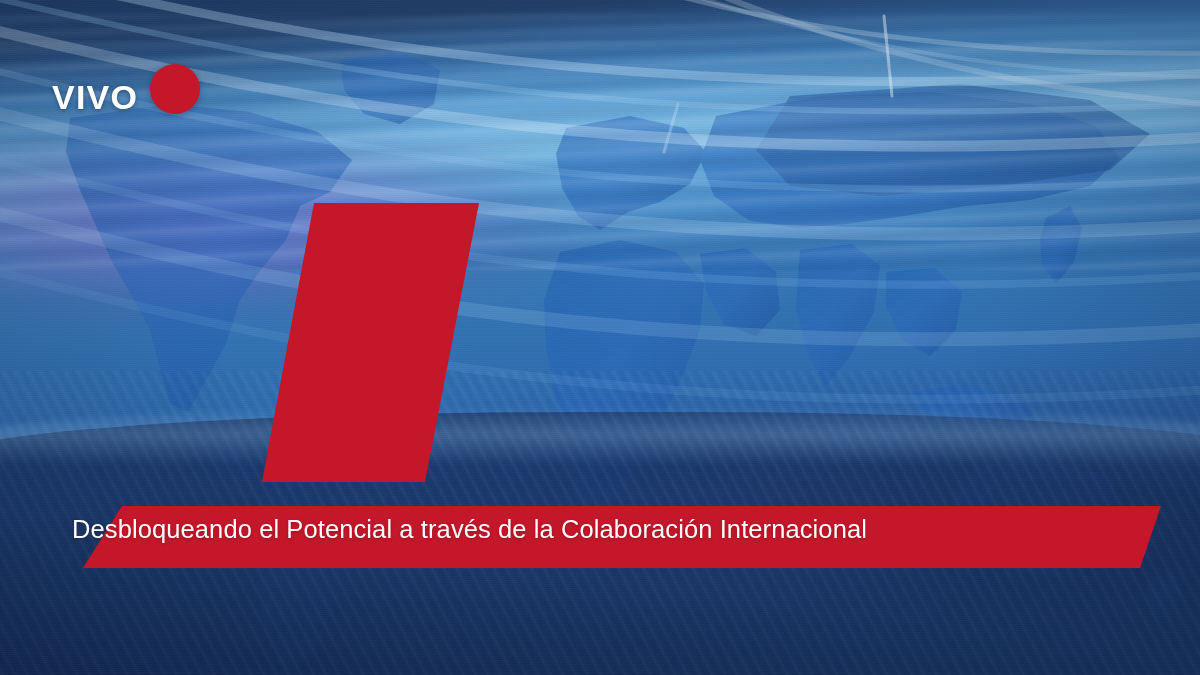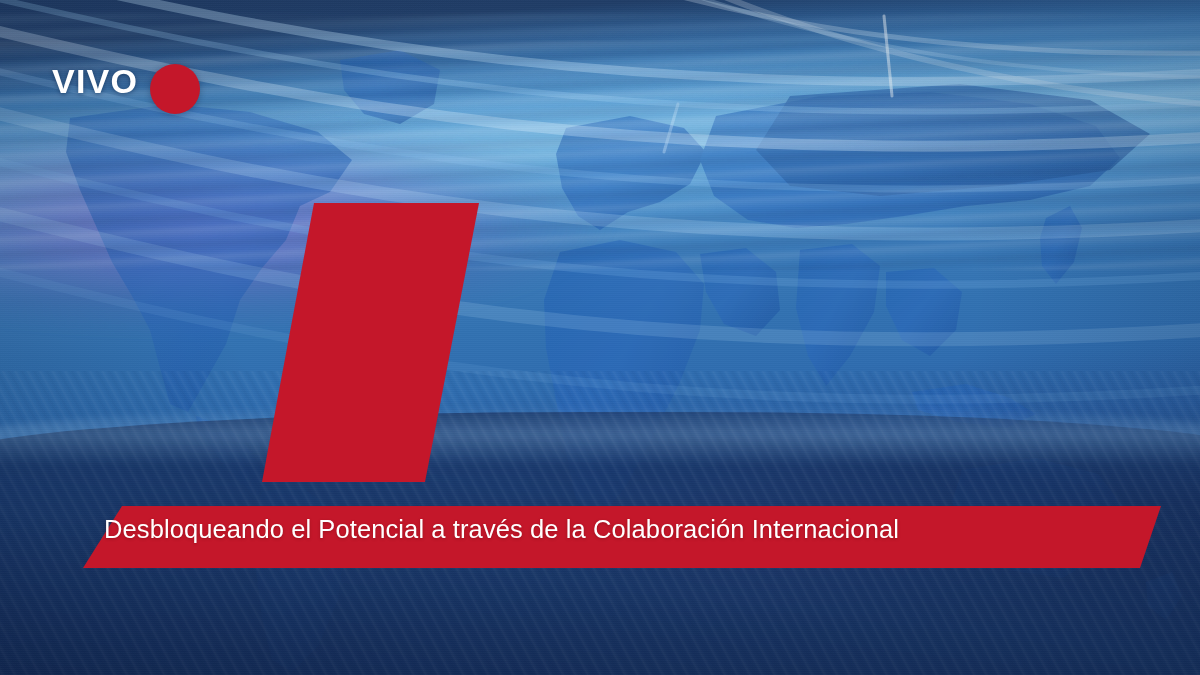--- a/index.html
+++ b/index.html
@@ -115,21 +115,21 @@
     position:absolute; inset:0;
     background:repeating-linear-gradient(0deg,
         rgba(255,255,255,.022) 0px, rgba(255,255,255,.022) 1px,
         rgba(0,0,0,.022) 1px, rgba(0,0,0,.022) 2px);
     opacity:.7;
   }
 
   
   .live-badge{
     position:absolute; left:52px; top:64px;
-    display:flex; align-items:flex-start; gap:12px;
+    display:flex; align-items:flex-end; gap:12px;
     z-index:20;
   }
   .live-text{
     color:#ffffff;
     font-size:34px; font-weight:bold;
     letter-spacing:1.2px;
     line-height:1;
     text-shadow:0 1px 4px rgba(0,20,50,.45);
   }
   .live-dot{
@@ -160,21 +160,21 @@
 
   
   .sub-wrap{
     position:absolute; left:0; top:0; width:1200px; height:675px;
     z-index:15; pointer-events:none;
   }
   .sub-text{
     position:absolute; left:0; top:506px; width:1200px; height:46px;
     display:flex; align-items:center;
     z-index:16;
-    padding-left:104px;
+    padding-left:72px;
     color:#ffffff;
     font-size:25.5px;
     font-weight:normal;
     letter-spacing:.1px;
     white-space:nowrap;
     text-shadow:0 1px 3px rgba(80,0,10,.35);
   }
 </style>
 </head>
 <body>

